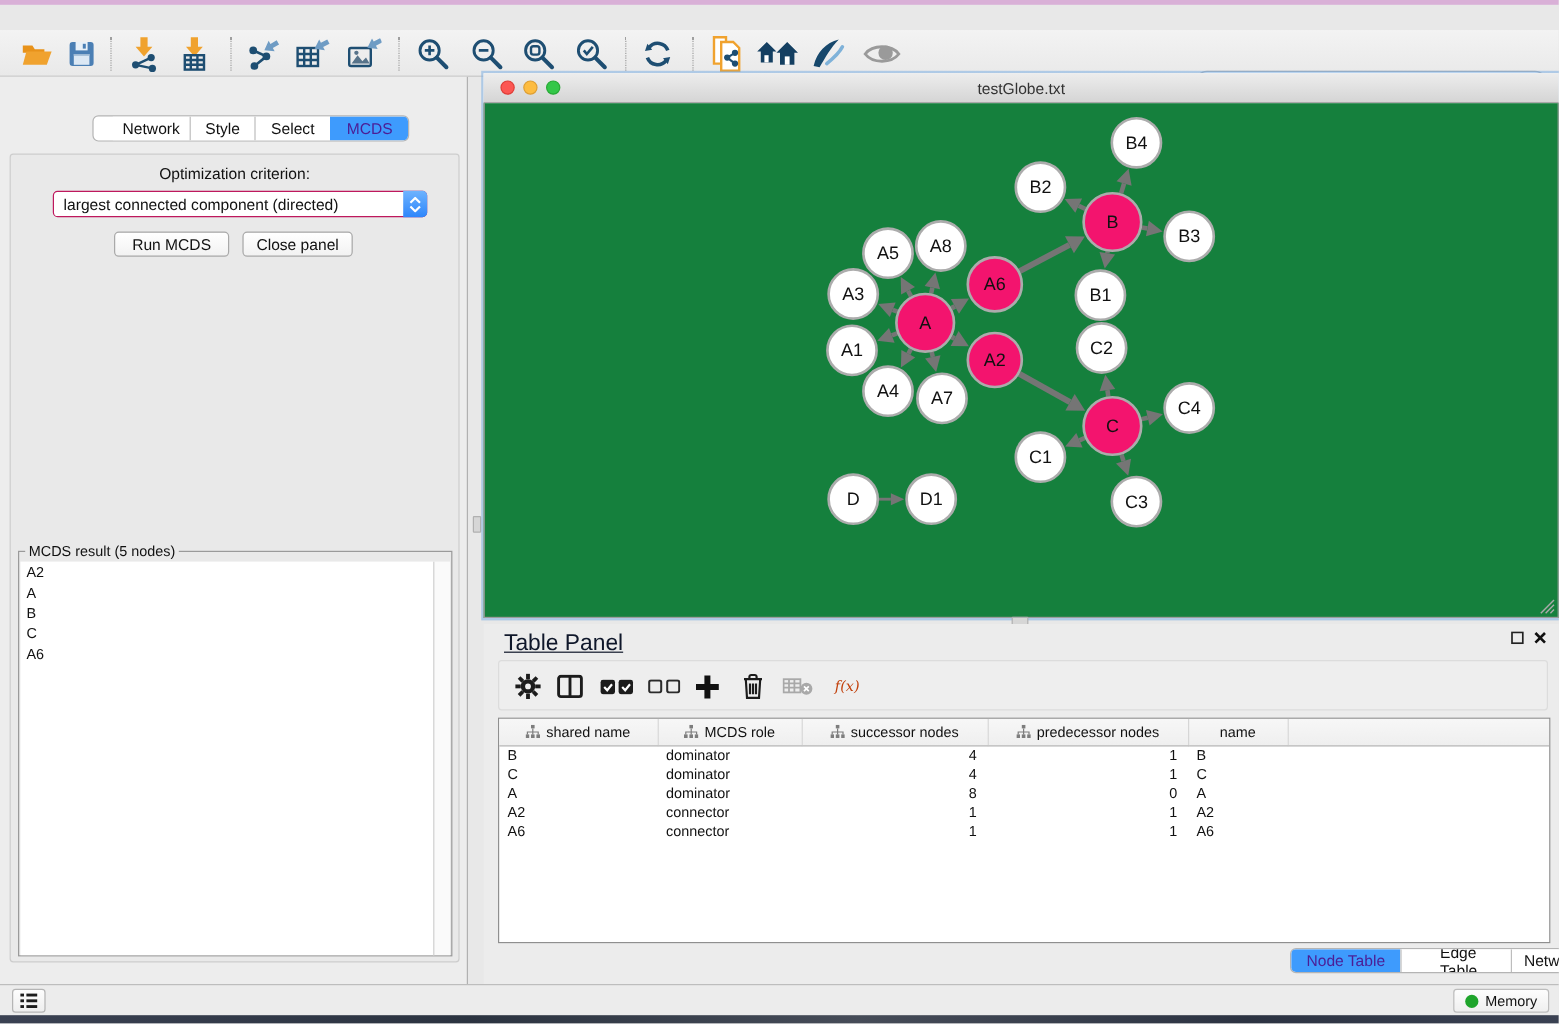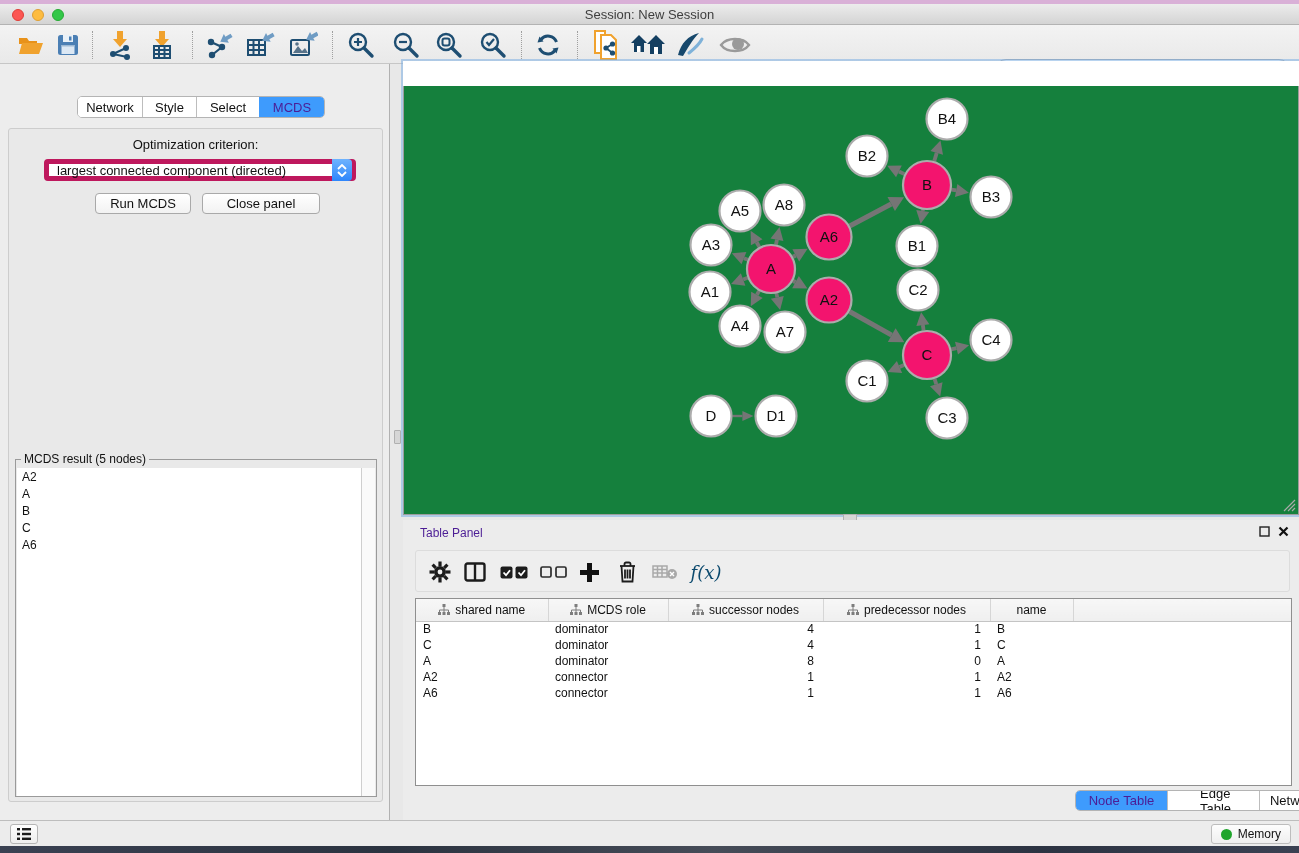--- a/index.html
+++ b/index.html
@@ -30,24 +30,24 @@
 
   
   .control-panel { position:absolute; left:0; top:64px; width:390px; height:756px; background:#ededed; border-right:1px solid #b1b1b1; }
   .panel-header { position:absolute; left:0; top:0; width:100%; height:28px; }
   .panel-header .ph-title { position:absolute; left:12px; top:7px; font-size:13px; color:#1d1d1d; }
   .ph-icons { position:absolute; right:8px; top:7px; display:flex; gap:8px; align-items:center; }
   .seg { display:flex; position:absolute; border:1px solid #b4b4b4; border-radius:5px; overflow:hidden; background:#fff; }
   .seg .seg-item { font-size:13px; color:#111; background:#fff; display:flex; align-items:center; justify-content:center; border-left:1px solid #bdbdbd; cursor:default; }
   .seg .seg-item:first-child { border-left:none; }
   .seg .seg-item.active { color:#4c1d95; border-left-color:transparent; }
-  .cp-tabs { left:77px; top:32px; height:22px; }
+  .cp-tabs { left:77px; top:32px; height:22px;padding-left:16px; }
   .cp-content { position:absolute; left:8px; top:64px; width:375px; height:674px; background:#e9e9e9; border:1px solid #cdcdcd; border-radius:3px; }
   .opt-label { position:absolute; left:0; top:8px; width:100%; text-align:center; font-size:13px; color:#111; }
-  .dropdown { position:absolute; left:35px; top:30px; width:312px; height:22px; background:#fff; border:5px solid #be185d; border-radius:4px; display:flex; align-items:center;gap:17px; }
+  .dropdown { position:absolute; left:35px; top:30px; width:312px; height:22px; background:#fff; border:1px solid #be185d; border-radius:4px; display:flex; align-items:center;gap:17px; }
   .dropdown .dd-text { flex:1; font-size:13px; color:#111; padding-left:8px; white-space:nowrap; overflow:hidden; }
   .dd-stepper { width:20px; height:22px; margin-right:-1px; border-radius:0 4px 4px 0; background:linear-gradient(#6eb3fe,#2e86fb); display:flex; flex-direction:column; align-items:center; justify-content:center; gap:1px; }
   .btn { position:absolute; height:21px; background:linear-gradient(#ffffff,#f2f2f2); border:1px solid #a9a9a9; border-radius:4px; font-size:13px; color:#111; display:flex; align-items:center; justify-content:center; }
   .groupbox { position:absolute; left:6px; top:330px; width:362px; height:338px; border:1px solid #9a9a9a; }
   .groupbox .gb-title { position:absolute; left:5px; top:-8px; background:#e9e9e9; padding:0 3px; font-size:12px; color:#111; }
   .gb-list { position:absolute; left:1px; top:8px; width:345px; height:328px; background:#fff; overflow:hidden; }
   .gb-list .li { font-size:12px; color:#111; padding:1.5px 0 1.5px 5px; }
   .gb-scroll { position:absolute; right:1px; top:8px; width:14px; height:328px; background:#fafafa; border-left:1px solid #cfcfcf; }
 
   
@@ -56,24 +56,24 @@
   .net-titlebar .title { font-size:13px; color:#333; }
   .net-lights { position:absolute; left:14px; top:6px; display:flex; gap:7px; }
   .net-canvas { position:absolute; left:0; top:25px; width:896px; height:429px; background:#15803d; border:1px solid #9c9c9c; border-top:none; }
   .grip { position:absolute; right:2px; bottom:2px; }
   .split-handle-v { position:absolute; left:394px; top:430px; width:7px; height:14px; background:#d6d6d6; border:1px solid #b0b0b0; border-radius:1px; }
   .split-handle-h { position:absolute; left:843px; top:514px; width:14px; height:7px; background:#d6d6d6; border:1px solid #b0b0b0; border-radius:1px; }
 
   
   .table-panel { position:absolute; left:403px; top:520px; width:896px; height:300px; background:#ececec; }
   .tp-header { position:absolute; left:0; top:0; width:100%; height:26px; }
-  .tp-header .ph-title { position:absolute; left:17px; top:6px; font-size:12px; color:#4c1d95; }
+  .tp-header .ph-title { position:absolute; left:17px; top:6px; font-size:19px; color:#0f172a;text-decoration:underline; }
   .tp-toolbar { position:absolute; left:12px; top:30px; width:875px; height:42px; border:1px solid #dcdcdc; border-radius:3px; background:#eeeeee; }
   .tpi { position:absolute; top:4px; width:36px; height:34px; display:flex; align-items:center; justify-content:center; }
-  .fx { font-family:"DejaVu Serif", serif; font-style:italic; font-size:18px; color:#0c4a6e; }
+  .fx { font-family:"DejaVu Serif", serif; font-style:italic; font-size:12px; color:#c2410c; }
   .tp-table { position:absolute; left:12px; top:78px; width:877px; height:188px; background:#fff; border:1px solid #8f8f8f; overflow:hidden; }
   table.grid { border-collapse:collapse; table-layout:fixed; width:100%; font-size:12px; color:#111; }
   table.grid th { height:22px; font-weight:normal; background:linear-gradient(#f7f7f7,#efefef); border-bottom:1px solid #c4c4c4; border-right:1px solid #d6d6d6; }
   table.grid th .th-inner { display:flex; align-items:center; justify-content:center; gap:5px; }
   table.grid td { height:16px; padding:0 9px 0 7px; white-space:nowrap; }
   td.al { text-align:left; } td.ar { text-align:right; }
   .tp-tabs { left:672px; top:270px; height:21px; position:absolute; }
 
   
   .statusbar { position:absolute; left:0; top:820px; width:1299px; height:26px; background:#ececec; border-top:1px solid #bdbdbd; }
@@ -83,28 +83,20 @@
   .bottom-strip { position:absolute; left:0; top:846px; width:1299px; height:7px; background:linear-gradient(90deg,#3a4152,#2b3340 30%,#464c58 55%,#2c3342 80%,#3a4152); }
 
   svg { display:block; }
 </style>
 </head>
 <body>
 
 <div class="screen">
 
   <div class="wall-strip"></div>
-  <div class="titlebar">
-    <div class="lights">
-      <span class="light red"></span>
-      <span class="light yellow"></span>
-      <span class="light green"></span>
-    </div>
-    <span class="title">Session: New Session</span>
-  </div>
 
   <div class="toolbar">
     <div class="tbi" style="left:11px">
       <svg width="26" height="22" viewBox="0 0 26 22">
           <path d="M1,4 h8 l2,3 h8 v3 h-18 z" fill="#e8921a"></path>
           <path d="M1,20 L4,9 h21 l-4,11 z" fill="#f0a22e"></path>
         </svg>
     </div>
     <div class="tbi" style="left:48px">
       <svg width="24" height="24" viewBox="0 0 24 24">
@@ -259,38 +251,46 @@
         <span class="dd-stepper">
           <svg width="10" height="6" viewBox="0 0 10 6">
               <path d="M1,5 L5,1 L9,5" stroke="#fff" stroke-width="1.8" fill="none"></path>
             </svg>
           <svg width="10" height="6" viewBox="0 0 10 6">
               <path d="M1,1 L5,5 L9,1" stroke="#fff" stroke-width="1.8" fill="none"></path>
             </svg>
         </span>
       </div>
       <div class="btn" style="left:86px; top:64px; width:96px;">Run MCDS</div>
-      <div class="btn" style="left:193px; top:64px; width:118px;">Close panel</div>
+      <div class="btn" style="left:193px; top:64px; width:92px;">Close panel</div>
       <div class="groupbox">
         <span class="gb-title">MCDS result (5 nodes)</span>
         <div class="gb-list" id="mcds-list">
             <div class="li">A2</div>
             <div class="li">A</div>
             <div class="li">B</div>
             <div class="li">C</div>
             <div class="li">A6</div>
           </div>
         <div class="gb-scroll"></div>
       </div>
     </div>
   </div>
 
   <div class="split-handle-v"></div>
 
   <div class="net-window">
+    <div class="net-titlebar">
+      <div class="net-lights">
+        <span class="light red"></span>
+        <span class="light yellow"></span>
+        <span class="light green"></span>
+      </div>
+      <span class="title">testGlobe.txt</span>
+    </div>
     <div class="net-canvas">
       <svg id="graph-svg" width="893" height="427" viewBox="0 0 893 427">
           <line x1="355.21556822031954" y1="160.95170828317853" x2="352.705610490875" y2="156.2556583377661" stroke="#757575" stroke-width="3.8"></line>
           <polygon points="346.6059886017124,144.84346254513932 358.4999015540557,153.1587096660661 346.9113194276943,159.3526070094661" fill="#757575"></polygon>
           <line x1="371.9764981072526" y1="158.50031701044867" x2="372.94531628315866" y2="153.73075060598796" stroke="#757575" stroke-width="3.8"></line>
           <polygon points="375.52115170347264,141.0497146905962 379.38383297281274,155.03857430857394 366.5067995935046,152.422926903402" fill="#757575"></polygon>
           <line x1="343.7880827278685" y1="173.7152330911474" x2="339.90521392497357" y2="172.16208556998944" stroke="#757575" stroke-width="3.8"></line>
           <polygon points="327.8907255449183,167.35629021796734 342.34525066862005,166.06199371087328 337.4651771813271,178.2621774291056" fill="#757575"></polygon>
           <line x1="343.6075678401552" y1="191.82009737174477" x2="339.161111829796" y2="193.49662996581463" stroke="#757575" stroke-width="3.8"></line>
           <polygon points="327.05318894386033,198.06191236542972 336.8431902405015,187.3490987942074 341.47903341909057,199.64416113742186" fill="#757575"></polygon>

